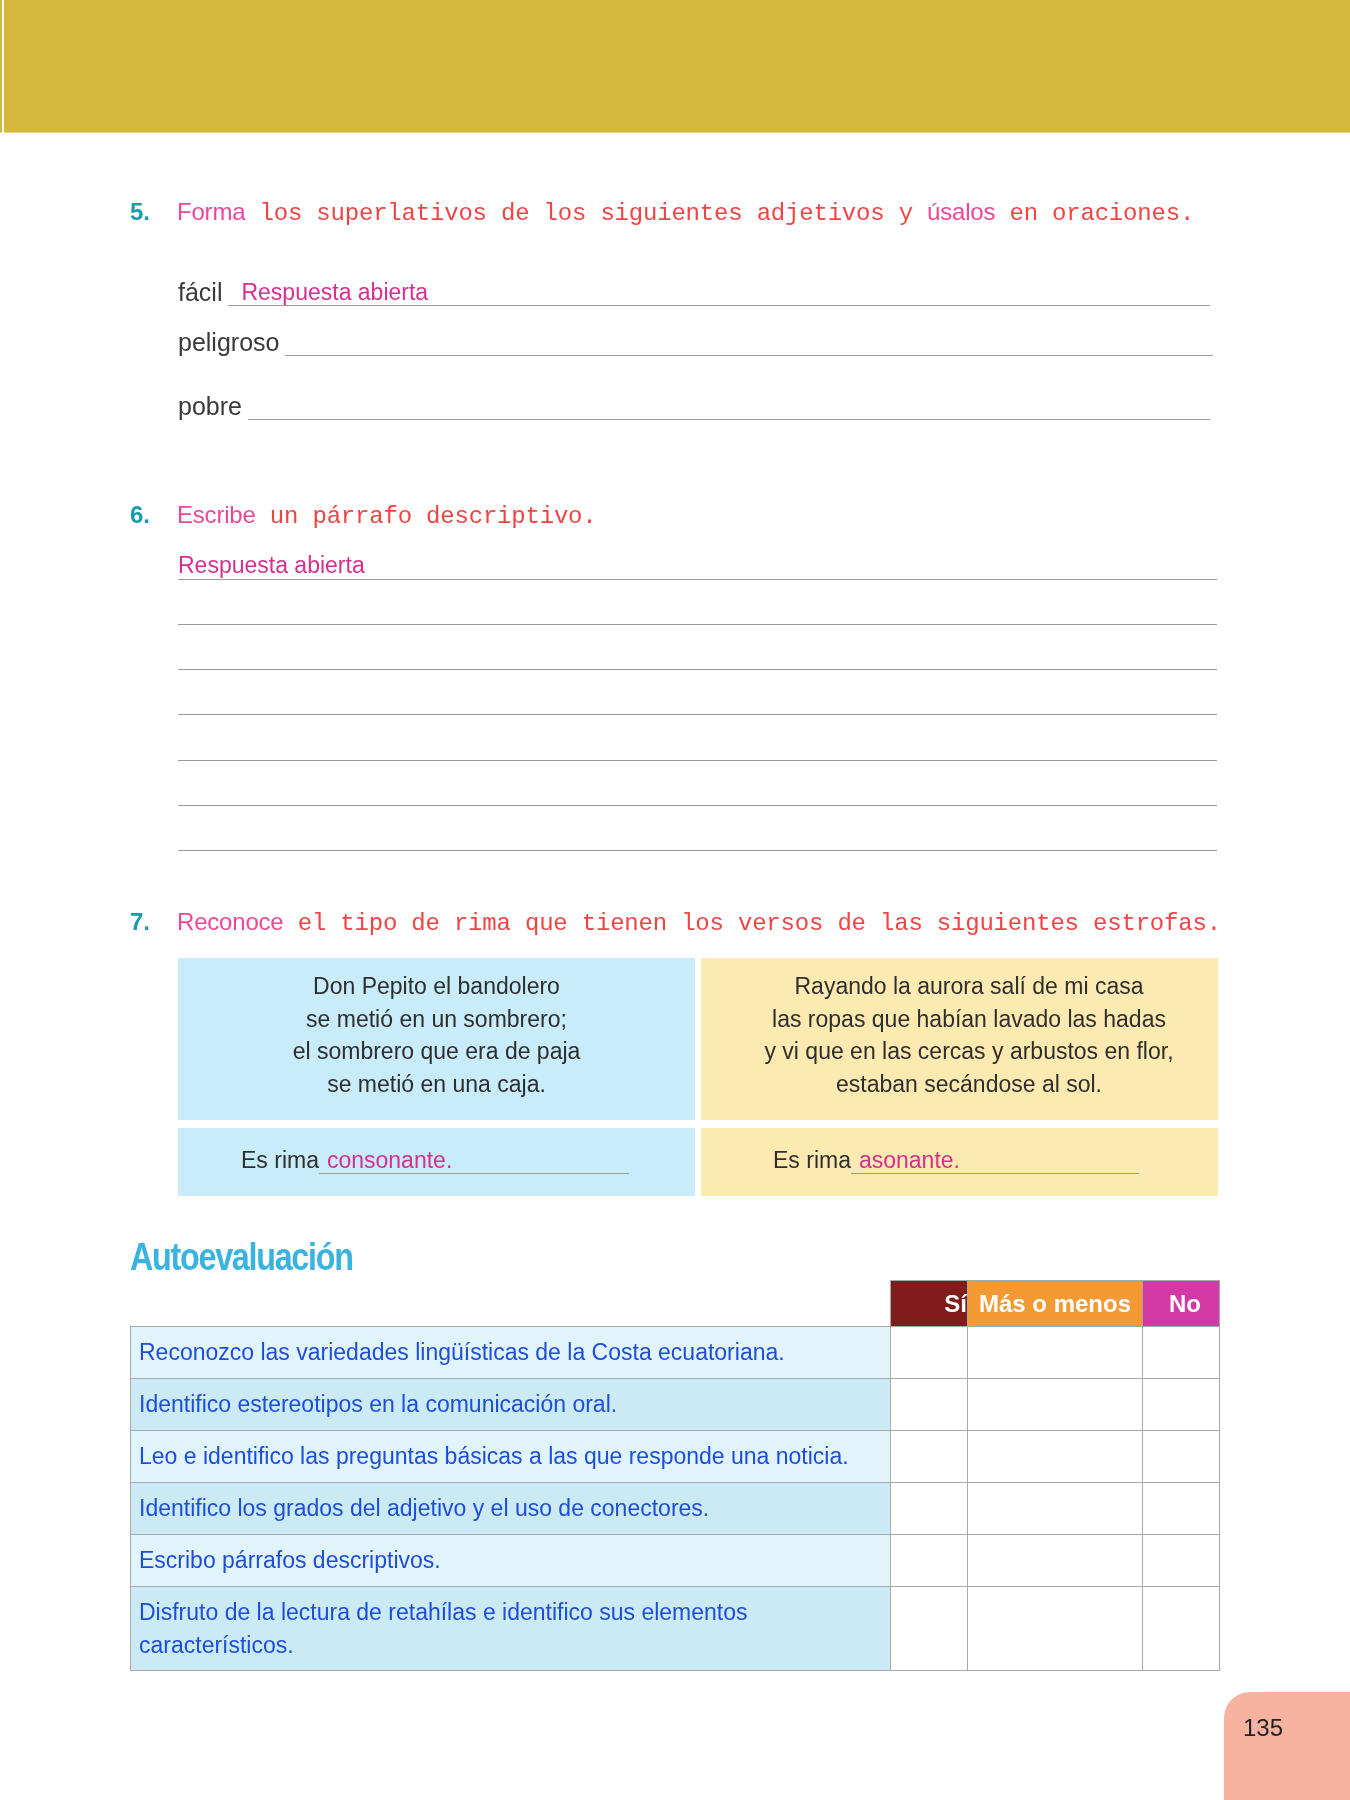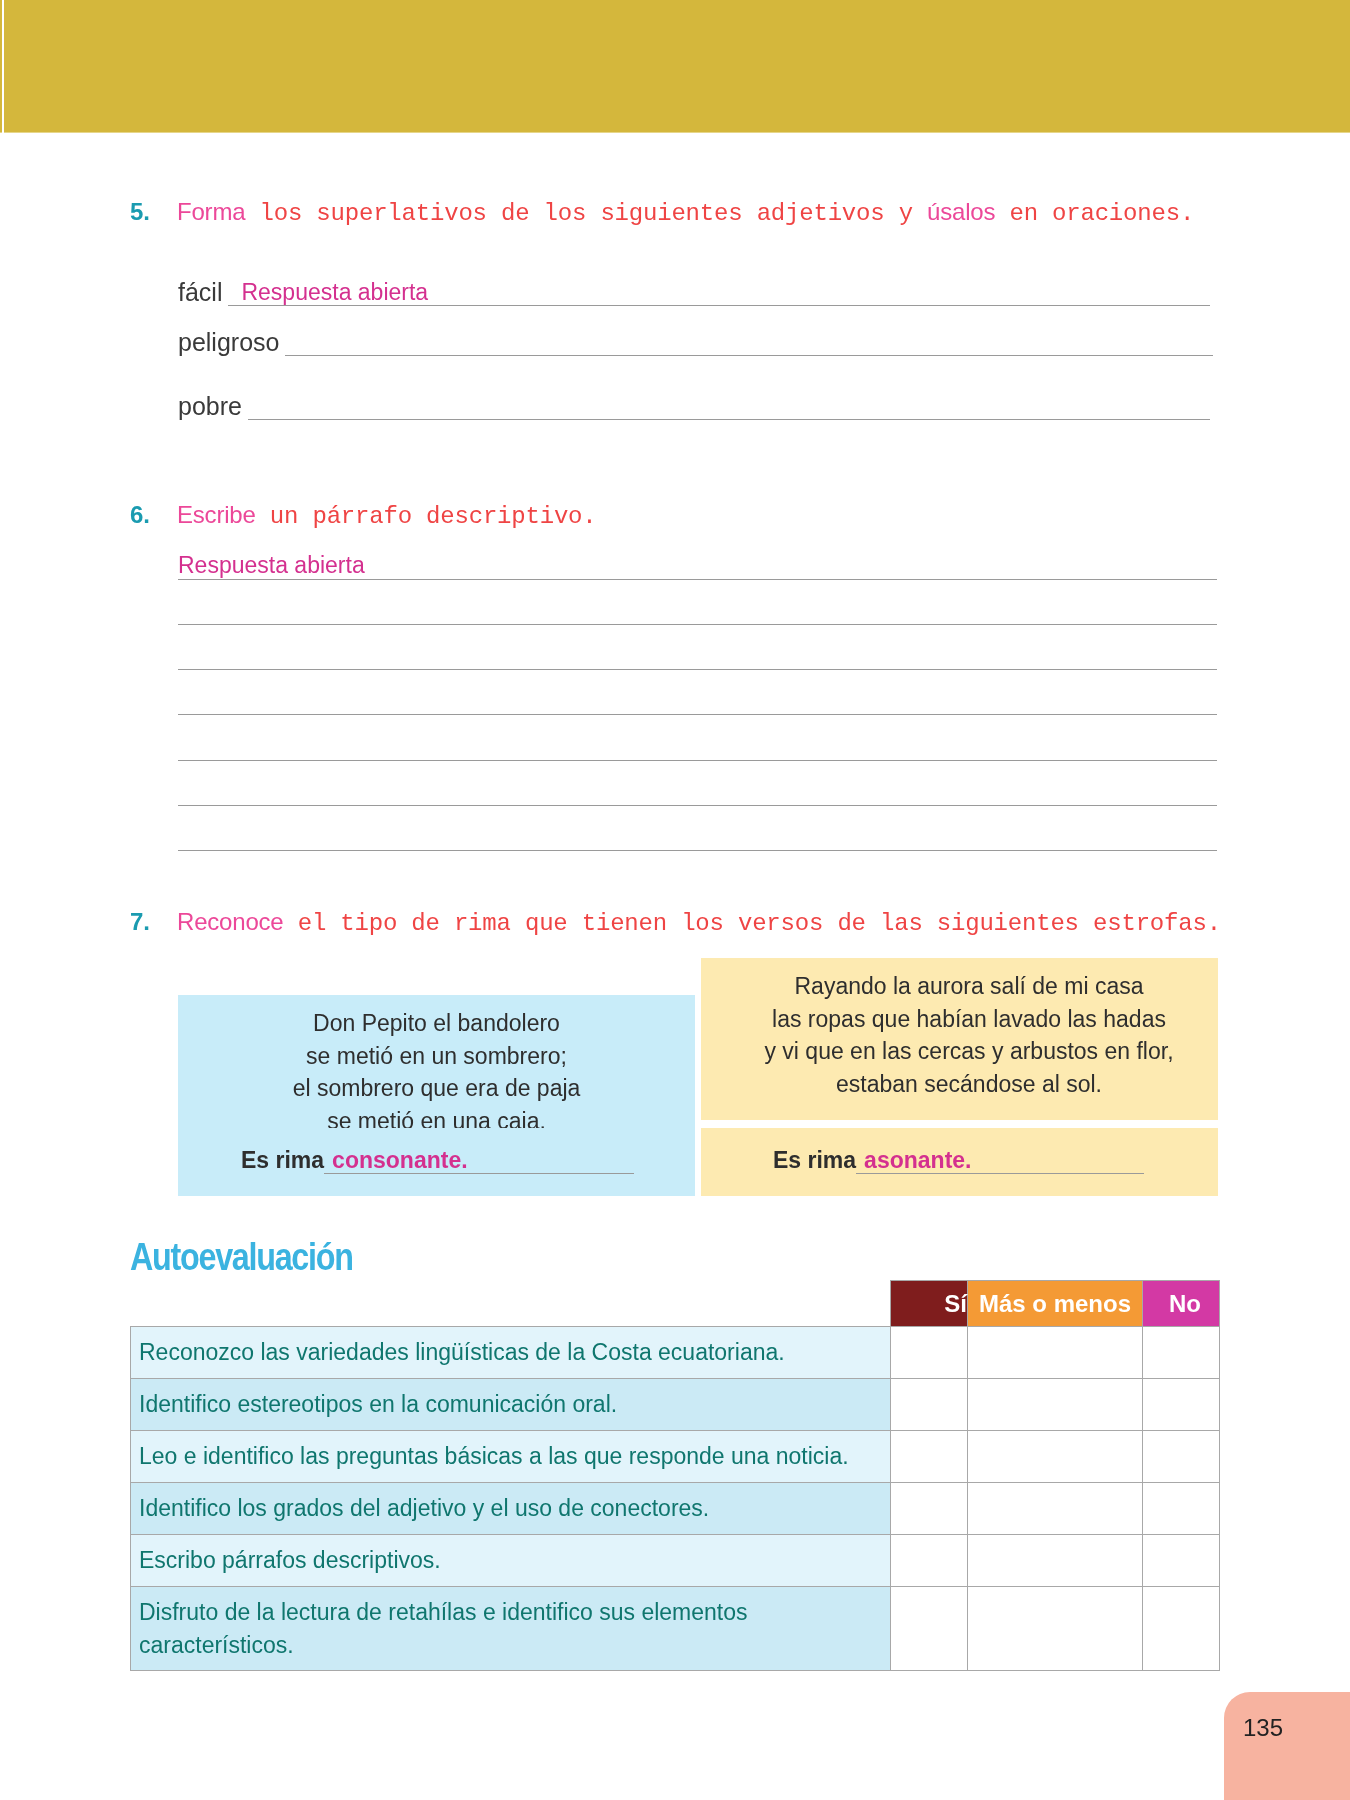--- a/index.html
+++ b/index.html
@@ -16,39 +16,39 @@
 
     .fill-row { position: absolute; left: 178px; height: 36px; display: flex; align-items: flex-end; }
     .fill-label { font-size: 25px; color: #3a3a3a; white-space: nowrap; line-height: 28px; padding-right: 6px; }
     .fill-line { flex: 1; border-bottom: 1.5px solid #9a9a9a; height: 30px; position: relative; }
     .answer { color: #d4308f; font-size: 23px; position: absolute; left: 13px; bottom: 0px; white-space: nowrap; line-height: 26px; }
 
     .para-line { position: absolute; left: 178px; width: 1039px; border-bottom: 1.5px solid #9a9a9a; height: 2px; }
     .para-answer { position: absolute; left: 178px; top: 552px; color: #d4308f; font-size: 23px; white-space: nowrap; }
 
     .stanza { position: absolute; top: 958px; width: 517px; height: 162px; text-align: center; font-size: 23px; line-height: 32.5px; color: #2e2e2e; padding-top: 12px; font-weight: 300; }
-    .stanza-left { left: 178px; background: #c8ecf9; margin-top: 37px; }
+    .stanza-left { left: 178px; background: #c8ecf9; }
     .stanza-right { left: 701px; background: #fdeab1; padding-left: 19px; }
-    .rhyme-box { position: absolute; top: 1128px; width: 517px; height: 68px; font-size: 23px; color: #2e2e2e; font-weight: bold; }
+    .rhyme-box { position: absolute; top: 1128px; width: 517px; height: 68px; font-size: 23px; color: #2e2e2e; }
     .rhyme-left { left: 178px; background: #c8ecf9; }
     .rhyme-right { left: 701px; background: #fdeab1; }
     .rhyme-inner { position: absolute; top: 18px; display: flex; align-items: flex-end; }
     .rhyme-line { width: 310px; border-bottom: 1.5px solid #9a9a9a; height: 28px; position: relative; }
     .rhyme-line .answer { left: 8px; bottom: 0; }
 
     .auto-title { position: absolute; left: 130px; top: 1236px; font-size: 38px; font-weight: bold; color: #3bb3e0; letter-spacing: -1.5px; transform: scaleX(0.85); transform-origin: left top; }
 
     .eval-table { position: absolute; left: 130px; top: 1280px; border-collapse: collapse; }
     .eval-table th { height: 46px; color: #fff; font-size: 24px; font-weight: bold; text-align: center; border: 1px solid #a8a8a8; white-space: nowrap; }
     .eval-table th.blank { background: transparent; border: none; }
     .eval-table th.si { background: #7f1d1d; width: 77px; text-align: right; }
     .eval-table th.mas { background: #f49a35; width: 175px; }
     .eval-table th.no { background: #d339a4; width: 77px; padding-left: 8px; }
     .eval-table td { border: 1px solid #a8a8a8; background: #fff; }
-    .eval-table td.crit { width: 760px; font-size: 23px; color: #0f766e; padding: 0 8px; line-height: 33px; font-weight: 300; }
+    .eval-table td.crit { width: 760px; font-size: 23px; color: #1d4ed8; padding: 0 8px; line-height: 33px; font-weight: 300; }
     .eval-table tr.r-light td.crit { background: #e2f4fb; }
     .eval-table tr.r-dark td.crit { background: #cbeaf5; }
     .eval-table tr.h1 td { height: 52px; }
     .eval-table tr.h2 td { height: 84px; }
 
     .page-tab { position: absolute; left: 1224px; top: 1692px; width: 140px; height: 120px; background: #f7b3a0; border-top-left-radius: 26px; }
     .page-num { position: absolute; left: 19px; top: 22px; font-size: 24px; color: #222; }
   </style>
 </head>
 <body>

